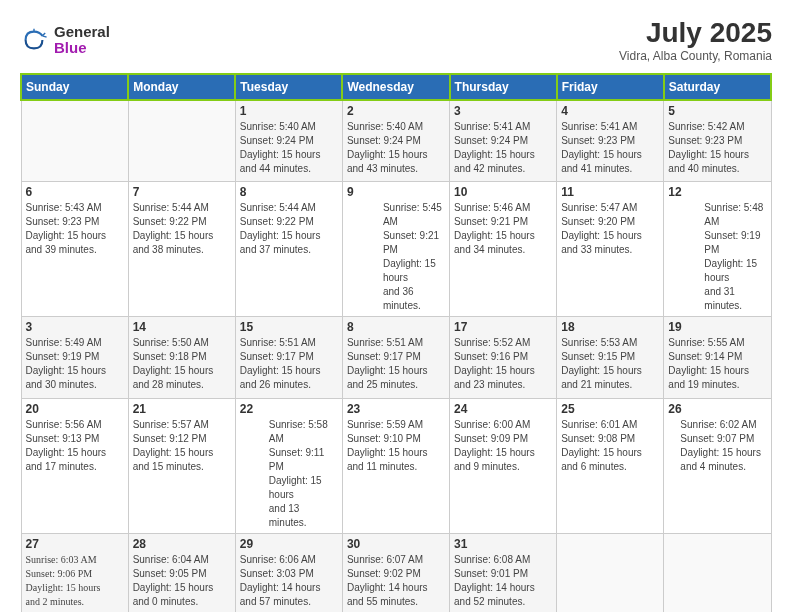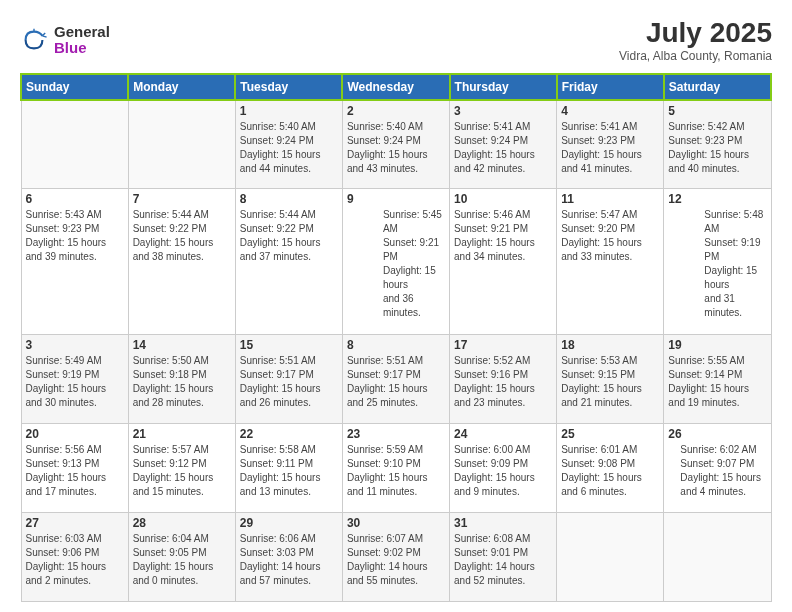--- a/index.html
+++ b/index.html
@@ -290,21 +290,21 @@
           </td>
           <td>
             <span class="day-num">21</span>
             <div class="day-info" style="white-space: pre-line;">Sunrise: 5:57 AM
 Sunset: 9:12 PM
 Daylight: 15 hours
 and 15 minutes.</div>
           </td>
           <td>
             <span class="day-num">22</span>
-            <div class="day-info" style="white-space: pre-line;">Sunrise: 5:58 AM
+            <div class="day-info" style="white-space: pre-line; margin-left: 29px;">Sunrise: 5:58 AM
 Sunset: 9:11 PM
 Daylight: 15 hours
 and 13 minutes.</div>
           </td>
           <td>
             <span class="day-num">23</span>
             <div class="day-info" style="white-space: pre-line;">Sunrise: 5:59 AM
 Sunset: 9:10 PM
 Daylight: 15 hours
 and 11 minutes.</div>
@@ -327,21 +327,21 @@
             <span class="day-num">26</span>
             <div class="day-info" style="white-space: pre-line; margin-left: 12px;">Sunrise: 6:02 AM
 Sunset: 9:07 PM
 Daylight: 15 hours
 and 4 minutes.</div>
           </td>
         </tr>
         <tr class="row-shade">
           <td>
             <span class="day-num">27</span>
-            <div class="day-info" style="white-space: pre-line;">Sunrise: 6:03 AM
+            <div class="day-info" style="white-space: pre-line; font-family: Liberation Serif, serif;">Sunrise: 6:03 AM
 Sunset: 9:06 PM
 Daylight: 15 hours
 and 2 minutes.</div>
           </td>
           <td>
             <span class="day-num">28</span>
             <div class="day-info" style="white-space: pre-line;">Sunrise: 6:04 AM
 Sunset: 9:05 PM
 Daylight: 15 hours
 and 0 minutes.</div>

